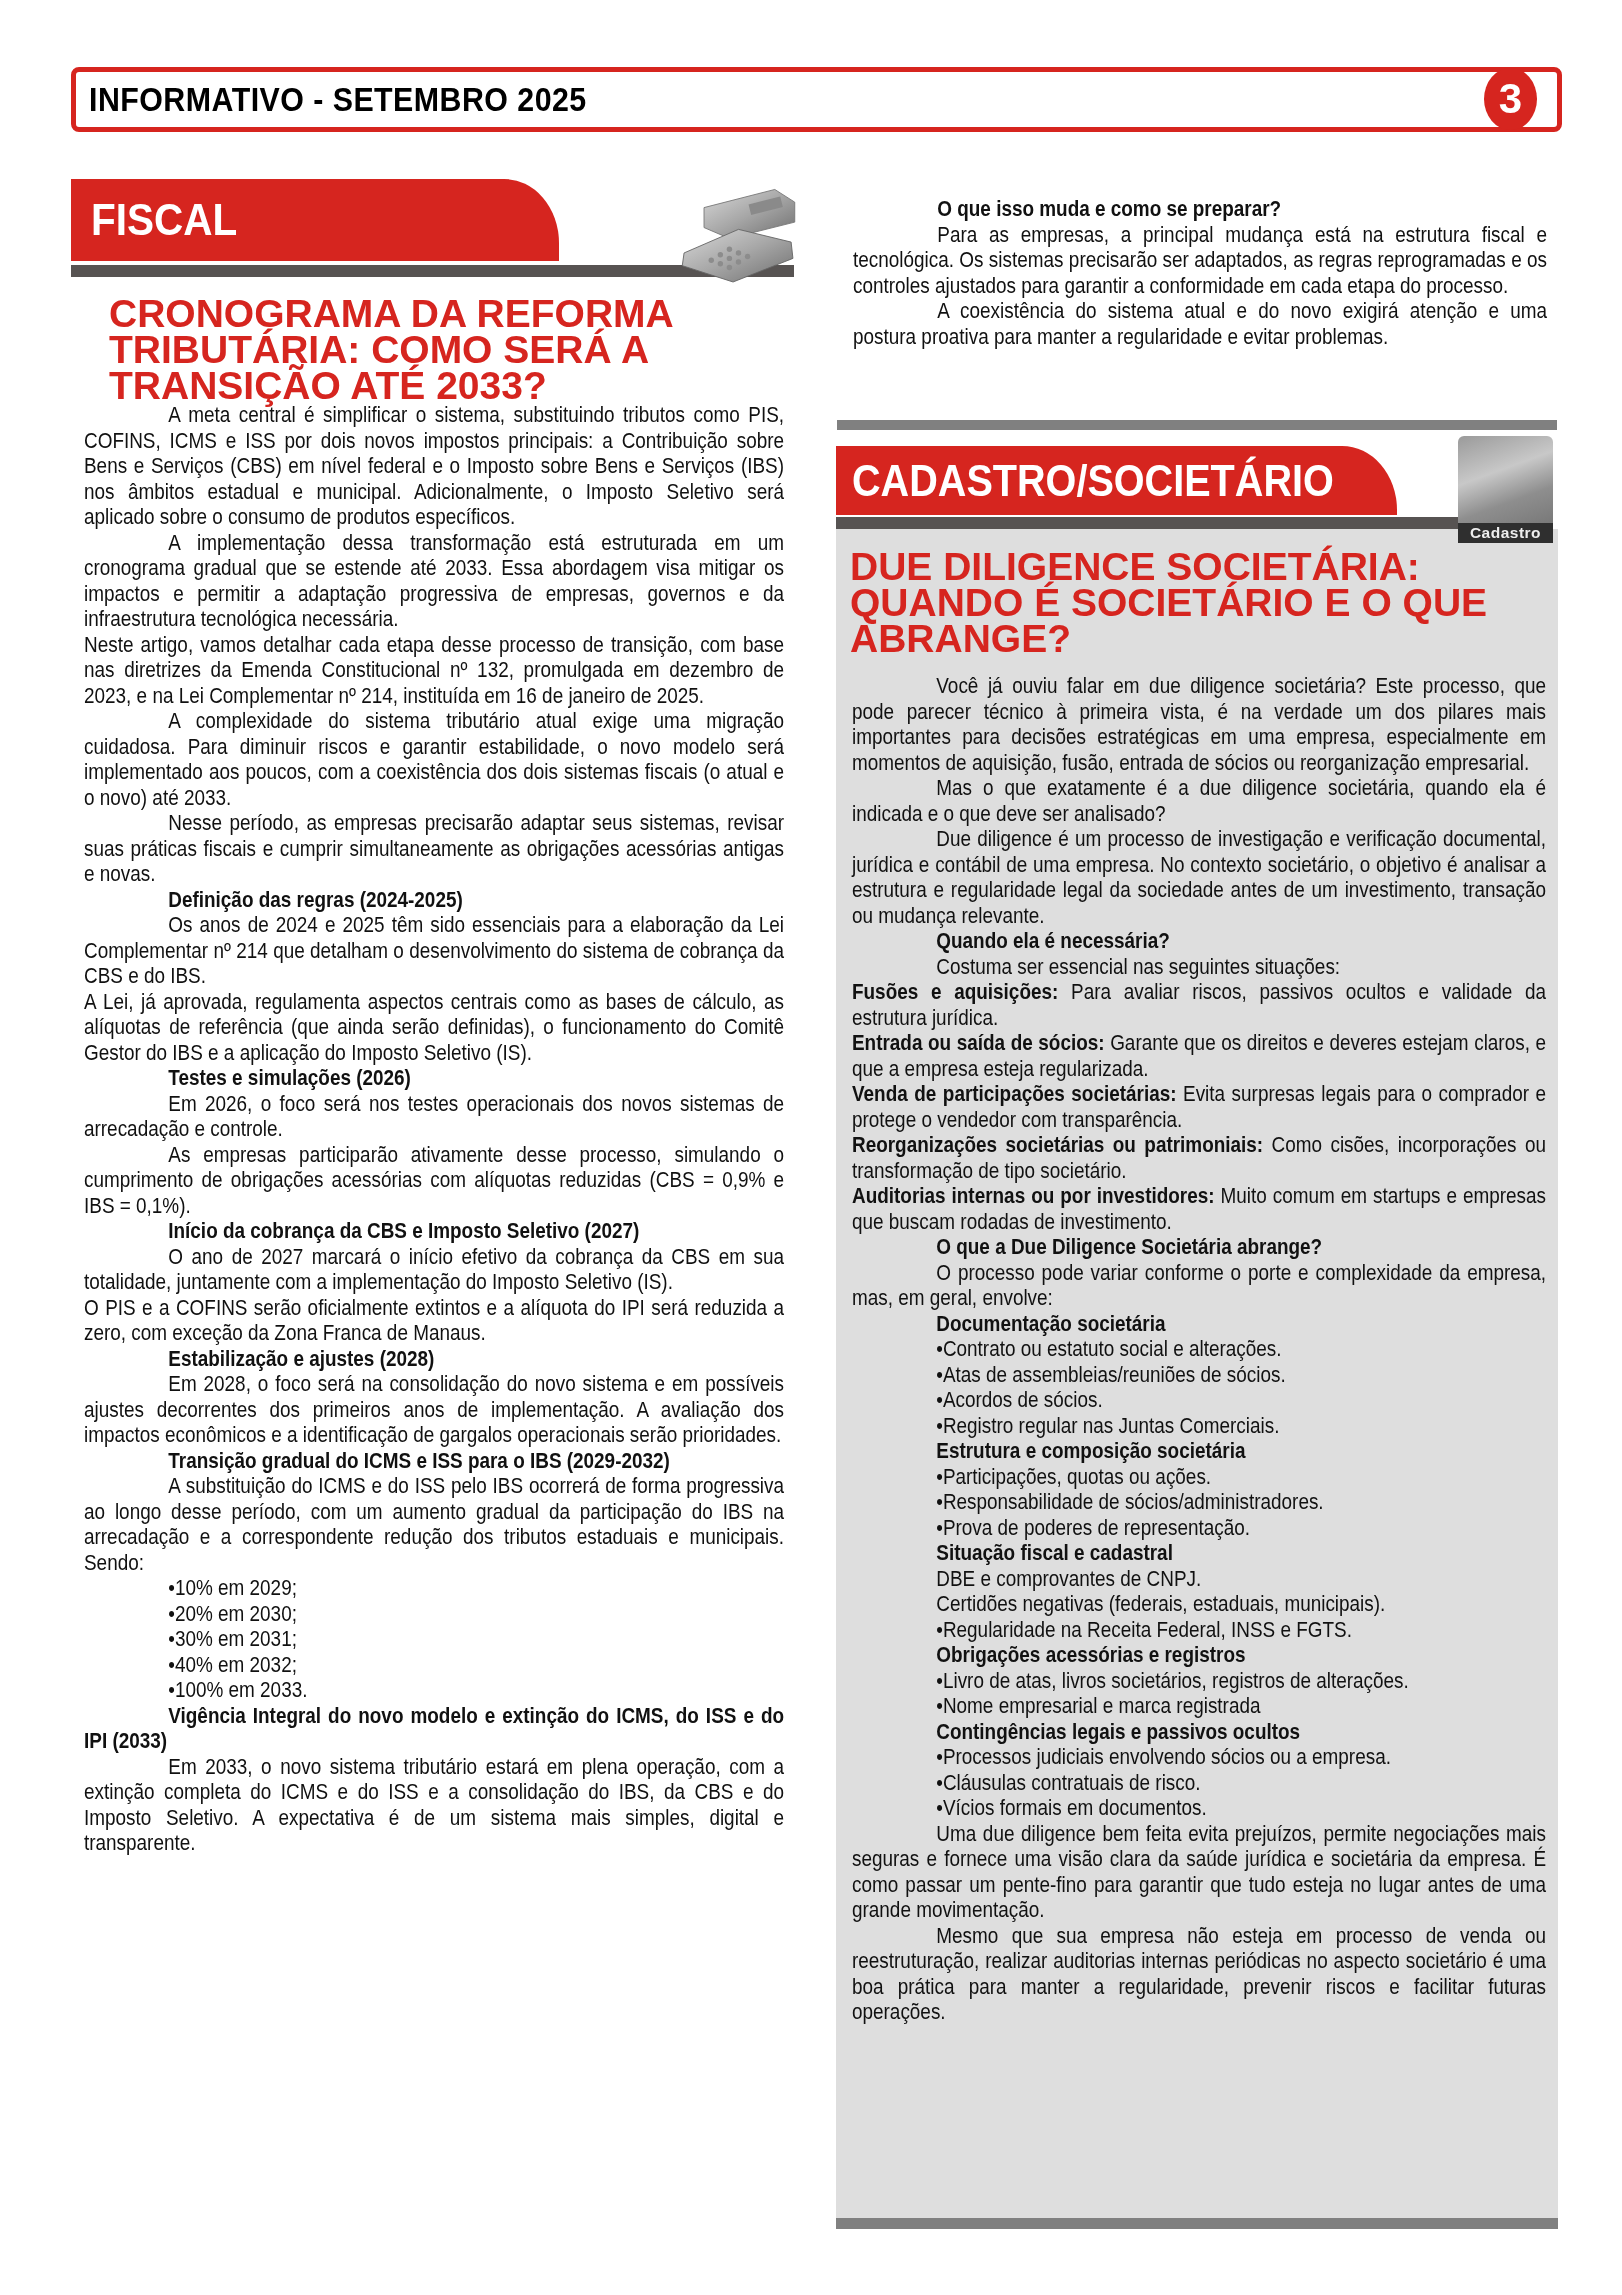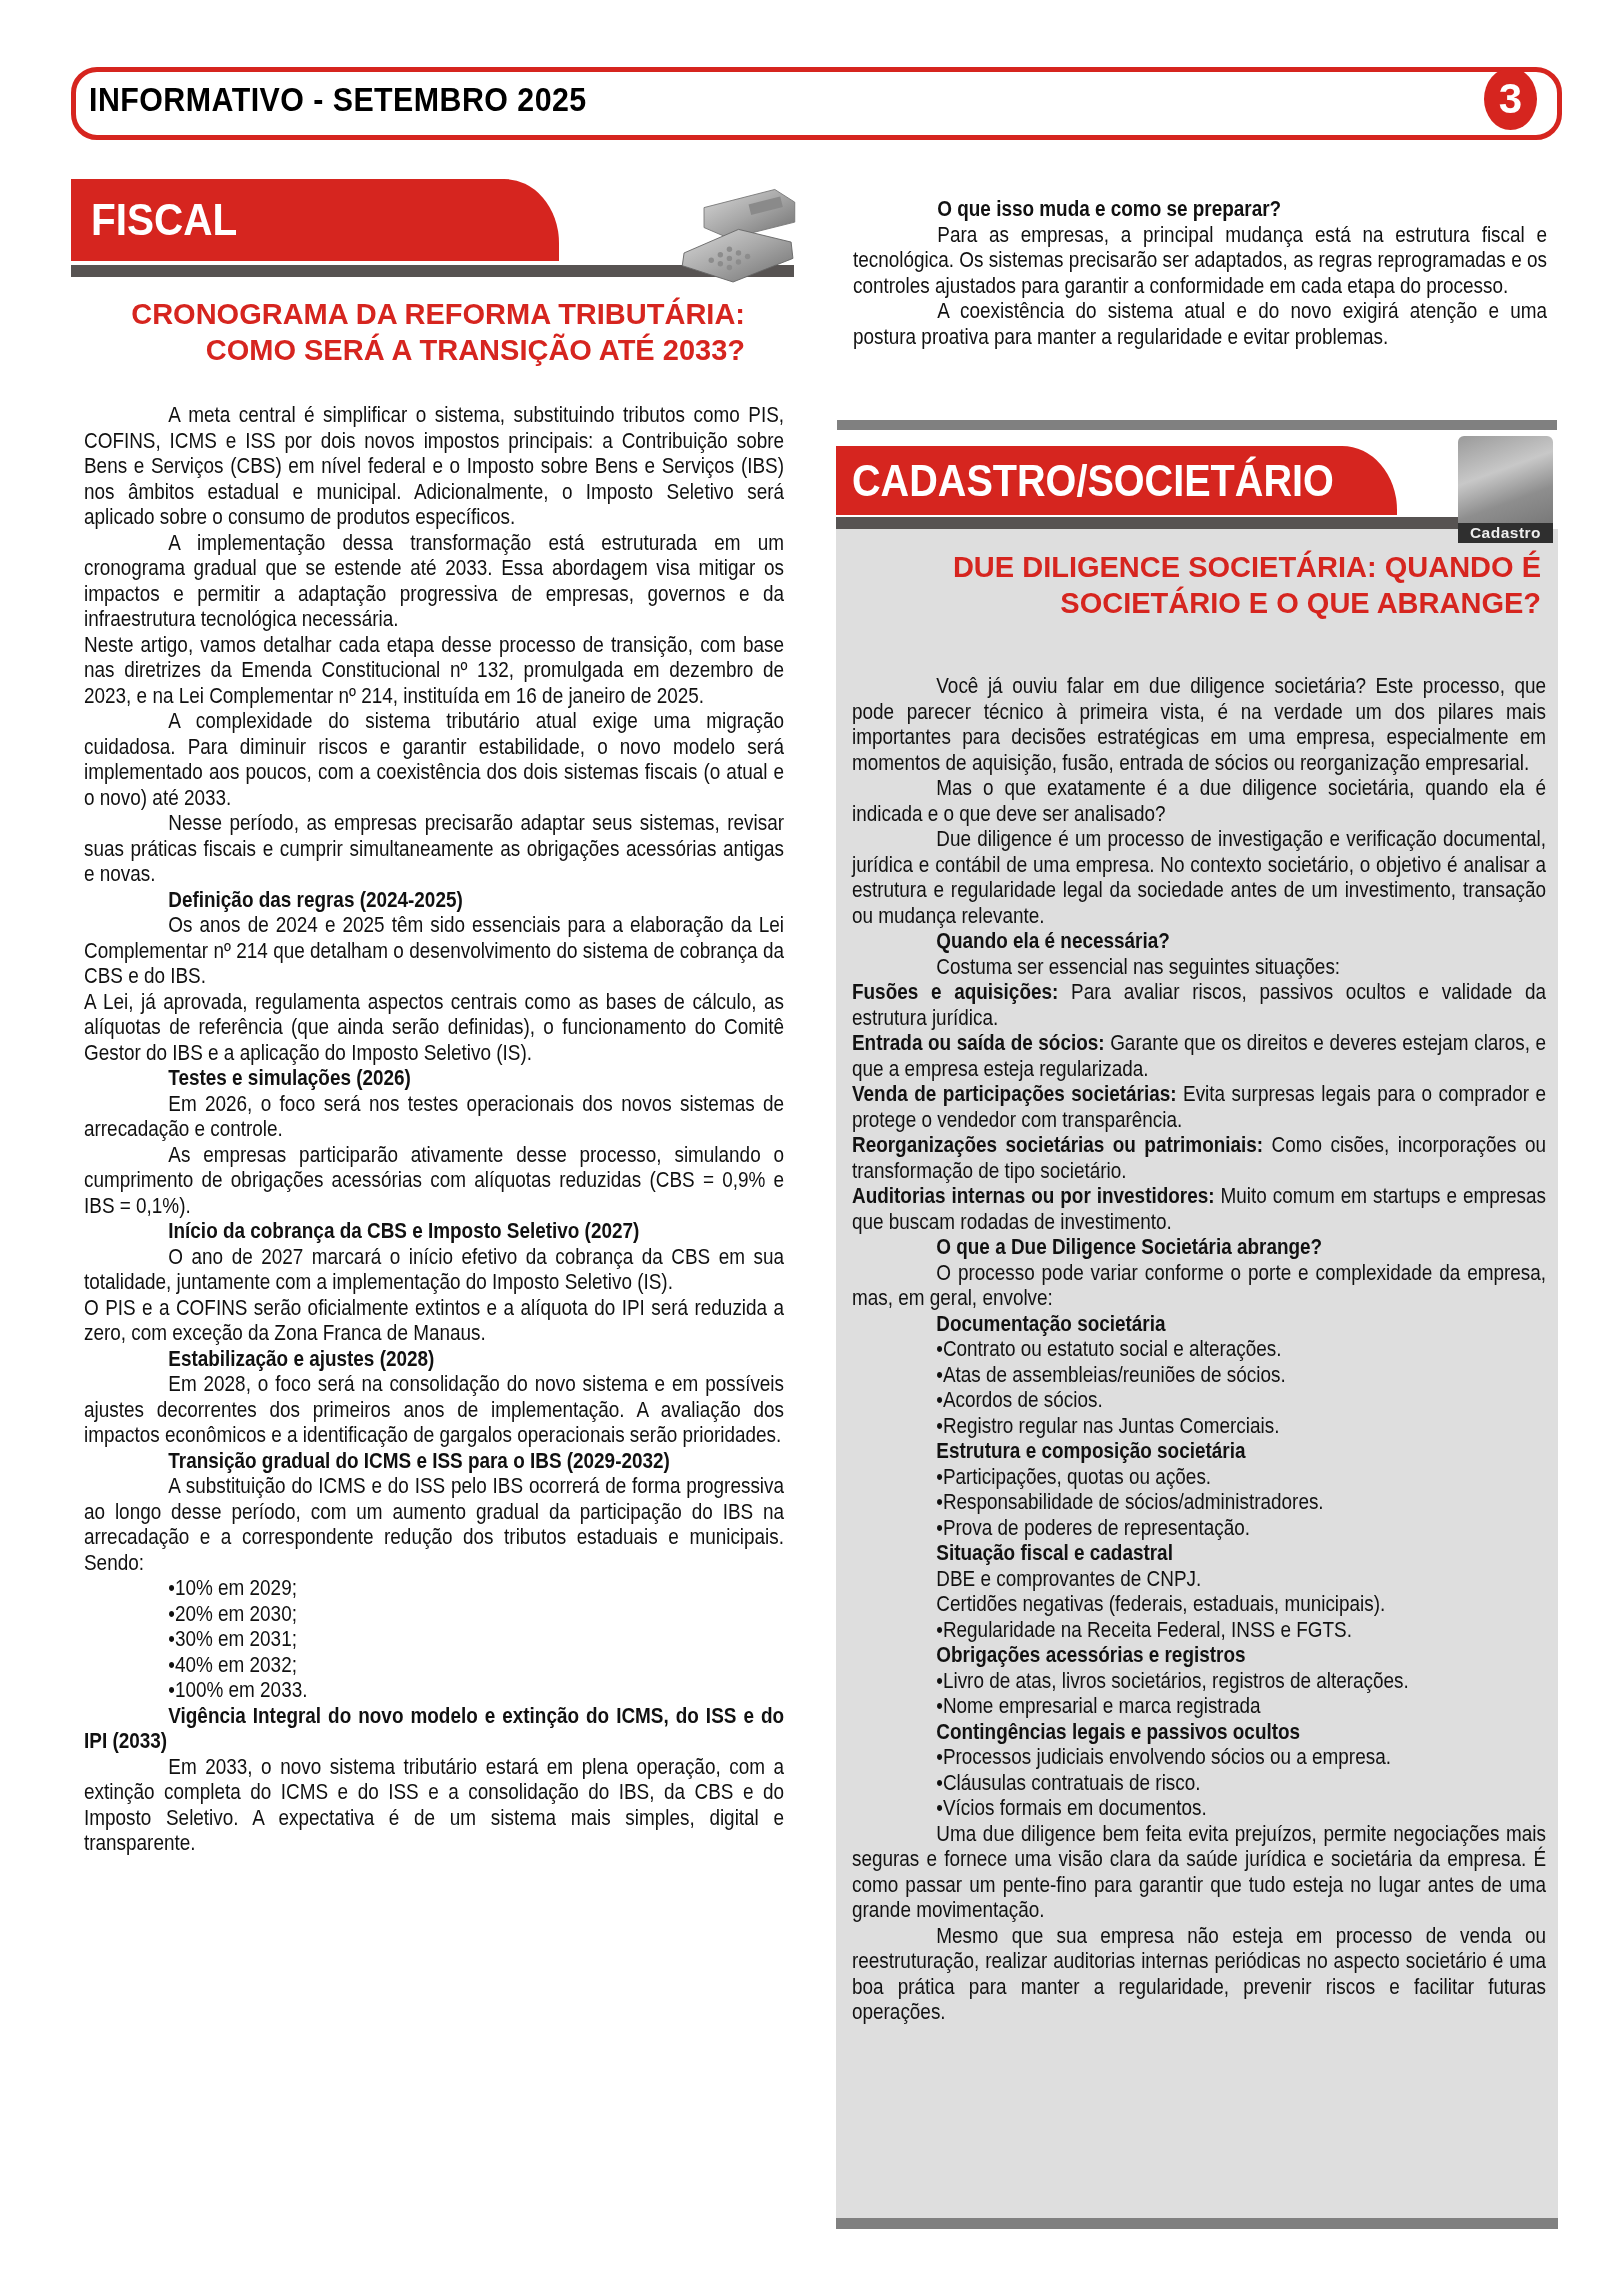--- a/index.html
+++ b/index.html
@@ -1,21 +1,21 @@
 <!DOCTYPE html>
 <html style="font-size:14.5px"><head>
 <meta charset="utf-8">
 <style>
   html, body { margin:0; padding:0; background:#ffffff; }
   body { width:1623px; height:2296px; position:relative; overflow:hidden;
          font-family:"Liberation Sans", sans-serif; color:#111; }
 
   
-  .topbar { position:absolute; left:71px; top:67px; width:1491px; height:73px;
-            border:5.5px solid #d6251f; border-radius:26px; box-sizing:border-box; background:#fff; }
+  .topbar { position:absolute; left:71px; top:67px; width:1491px; height:65px;
+            border:5.5px solid #d6251f; border-radius:8px; box-sizing:border-box; background:#fff; }
   .topbar .title { position:absolute; left:12.7px; top:9px; font-weight:bold; font-size:33px;
                    letter-spacing:0.5px; transform:scaleX(0.92); transform-origin:left center; color:#000; }
   .page-num { position:absolute; right:20px; top:-3.6px; width:53px; height:62px; border-radius:50%;
               background:#d6251f; color:#fff; font-weight:bold; font-size:42px; text-align:center; line-height:62px; }
 
   
   .banner { position:absolute; background:#d6251f; color:#fff; font-weight:bold;
             border-top-right-radius:55px 64px; box-sizing:border-box; }
   .banner span { position:absolute; top:50%; transform:translateY(-50%) scaleX(0.9); transform-origin:left center; white-space:nowrap; }
   .rule { position:absolute; background:#575352; }
@@ -31,21 +31,21 @@
   .cad-rule { left:836px; top:517px; width:636px; height:11.8px; }
 
   
   .img-register { position:absolute; left:675px; top:182px; width:127px; height:102px; }
   .img-cadastro { position:absolute; left:1458px; top:436px; width:95px; height:107px;
                   background:linear-gradient(160deg,#9a9a9a 0%,#c8c8c8 35%,#8e8e8e 60%,#6d6d6d 100%);border-radius:6px; }
   .img-cadastro .cap { position:absolute; left:0; bottom:0; width:100%; height:20px; background:#2f2f2f;
                        color:#eee; font-size:15.5px; font-weight:bold; text-align:center; line-height:20px; letter-spacing:0.5px; }
 
   
-  .headline { position:absolute; color:#d6251f; font-weight:bold; text-align:right; line-height:36px; font-size:29px; }
+  .headline { position:absolute; color:#d6251f; font-weight:bold; text-align:left; line-height:36px; font-size:39px; }
   .fiscal-headline { left:109px; top:296px; width:636px; }
   .cad-headline { left:850px; top:549px; width:691px; }
 
   
   .col { position:absolute; font-size:22px; line-height:25.5px; text-align:justify; }
   .col p { margin:0; }
   .col p.ind { text-indent:98px; }
   .col p.h { font-weight:bold; text-indent:98px; }
   .col p.bul { padding-left:98px; text-align:left; }
   .col b { font-weight:bold; }

